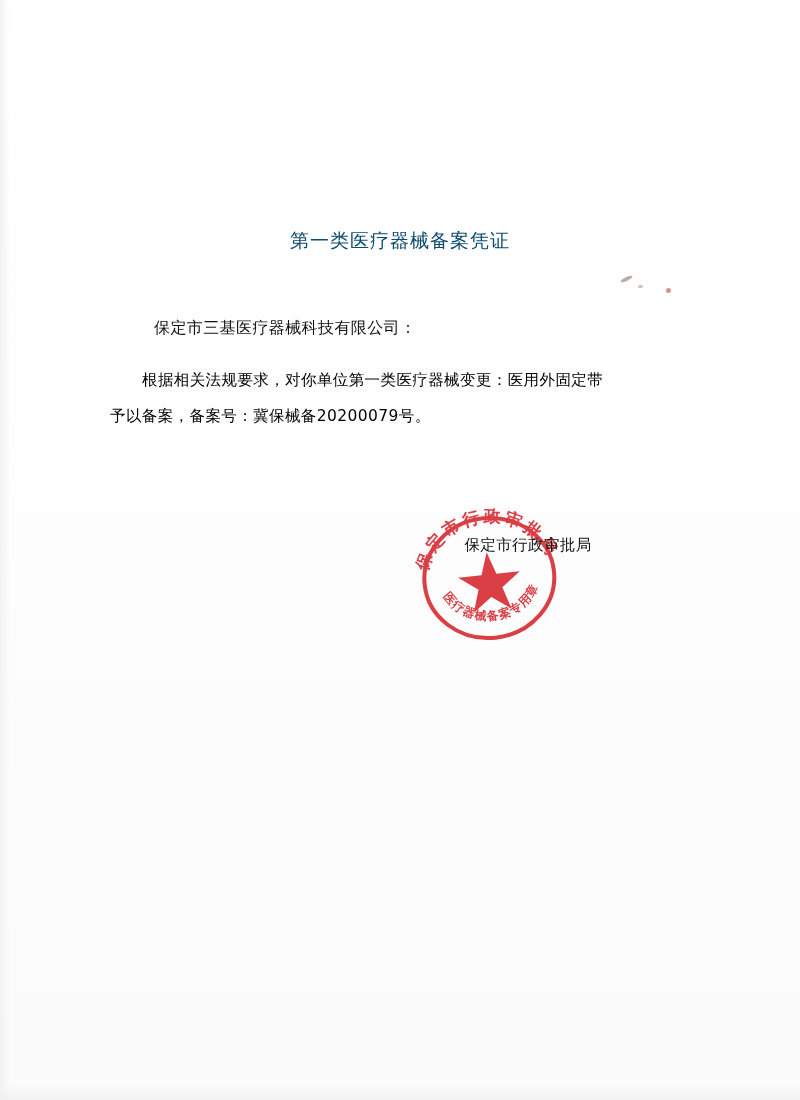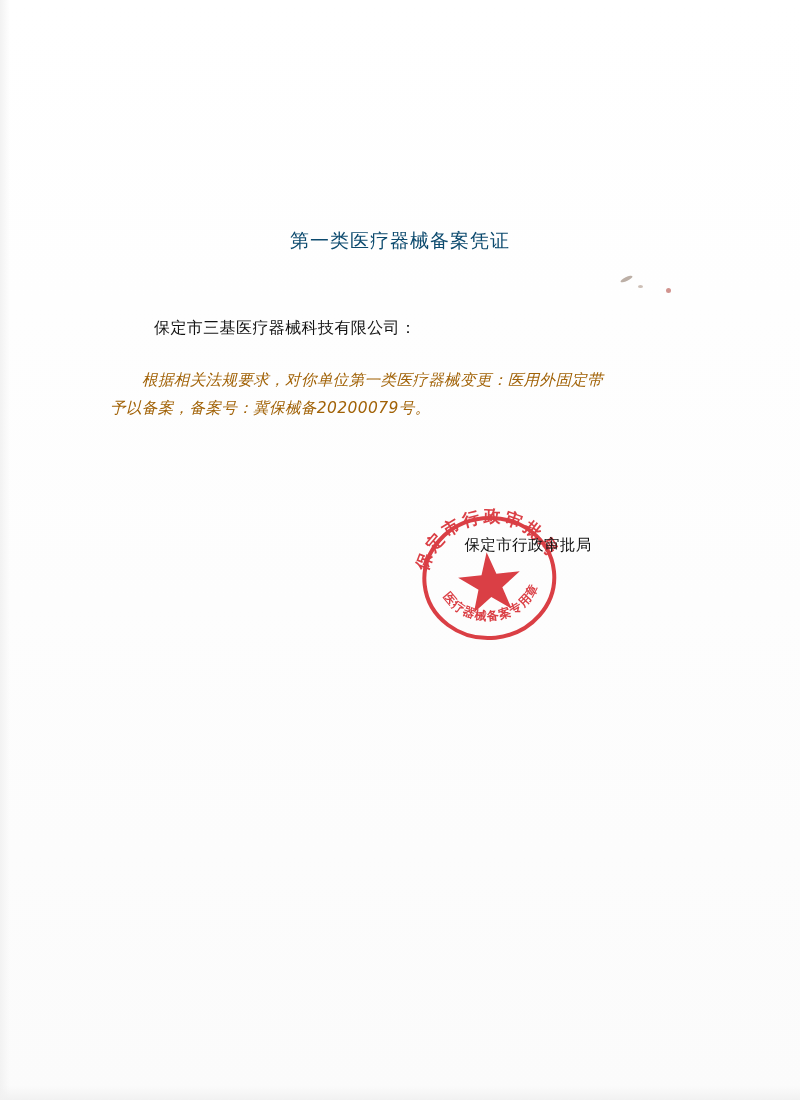--- a/index.html
+++ b/index.html
@@ -45,25 +45,24 @@
     color: #131313;
     margin-left: 44px;
   }
   .body-p {
     position: absolute;
     left: 110px;
     width: 560px;
     font-size: 15.5px;
     line-height: 36px;
     letter-spacing: 0.4px;
-    color: #a16207;
-    font-style: italic;
+    color: #000000;
   }
   .body-p.l1 { top: 362px; text-indent: 32px; }
-  .body-p.l2 { top: 390px; }
+  .body-p.l2 { top: 398px; }
 
   .signature-block {
     position: absolute;
     top: 528px;
     left: 380px;
     width: 250px;
     font-size: 15.5px;
     line-height: 34px;
     letter-spacing: 0.4px;
     color: #131313;

